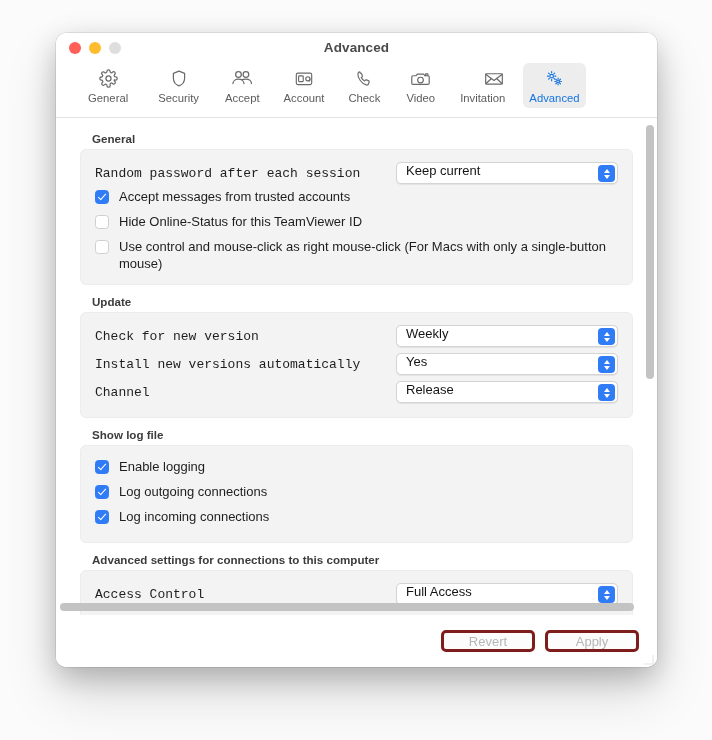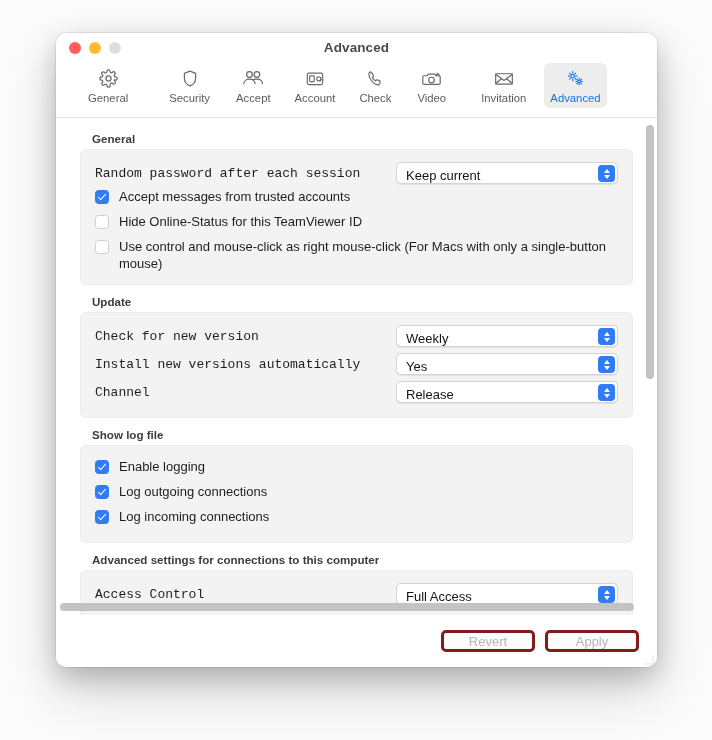--- a/index.html
+++ b/index.html
@@ -104,27 +104,27 @@
     color: #5c5c5c;
     white-space: nowrap;
   }
   .tab.selected .tlabel { color: #1675e0; }
 
   .tab svg { display: block; }
   .tab:not(.selected) svg { stroke: #6a6a6a; fill: none; }
 
   
   .tab.t-general   { margin-left: 4px;  }
-  .tab.t-security  { margin-left: 29px; }
+  .tab.t-security  { margin-left: 18px; }
   .tab.t-remote    { margin-left: 14px; }
   .tab.t-meeting   { margin-left: 14px; }
   .tab.t-account   { margin-left: 12px; }
   .tab.t-audio     { margin-left: 12px; }
   .tab.t-video     { margin-left: 14px; }
-  .tab.t-invite    { margin-left: 23px; }
+  .tab.t-invite    { margin-left: 13px; align-items: flex-end; }
   .tab.t-advanced  { margin-left: 12px; }
 
   
   .content-wrap {
     position: relative;
     flex: 1 1 auto;
     background: #ffffff;
     overflow: hidden;
   }
   .content {
@@ -205,21 +205,21 @@
 
   
   .popup {
     position: relative;
     width: 222px;
     height: 22px;
     background: #ffffff;
     border: 1px solid #d4d4d4;
     border-radius: 5px;
     display: flex;
-    align-items: flex-end;
+    align-items: flex-start;
     padding: 0 26px 0 9px;
     font-size: 13px;
     color: #141414;
     box-shadow: 0 0.5px 1px rgba(0,0,0,0.07);
     cursor: default;
     white-space: nowrap;
     overflow: hidden;
   }
   .popup .stepper {
     position: absolute;

